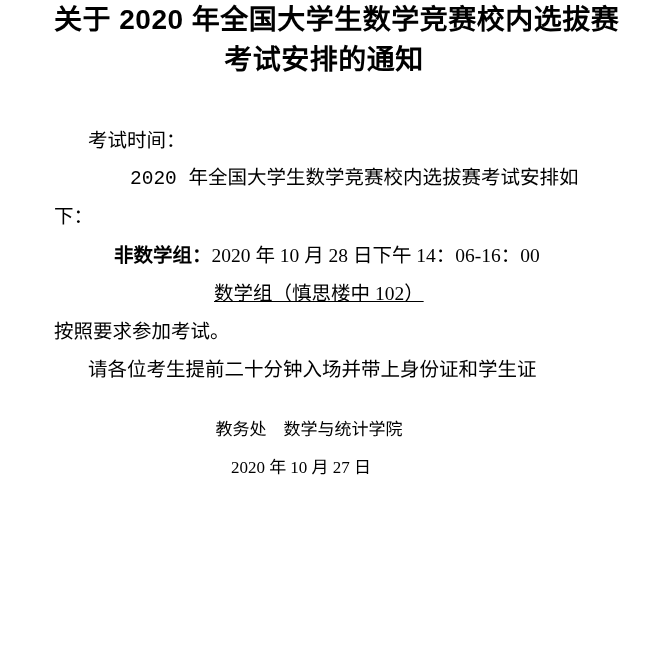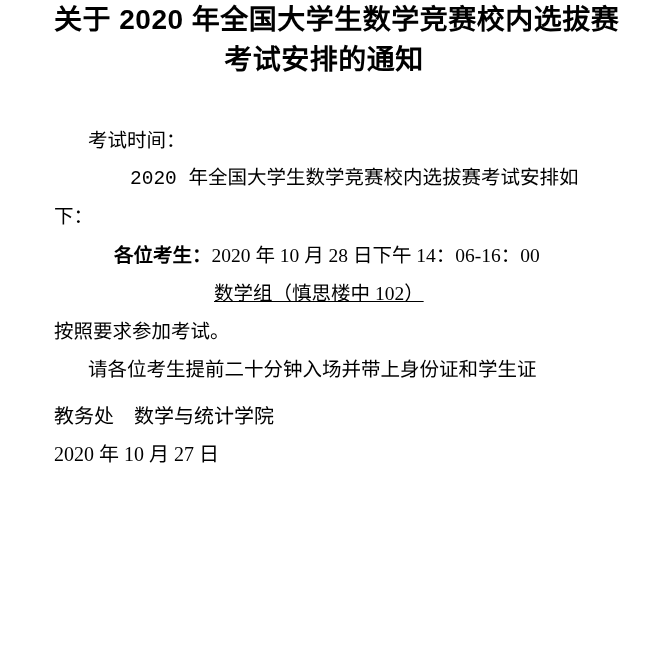--- a/index.html
+++ b/index.html
@@ -46,23 +46,23 @@
   }
   .indent-1 { padding-left: 34px; }
   .indent-2 { padding-left: 76px; font-family: Liberation Mono, monospace; }
   .indent-3 { padding-left: 60px; }
   .indent-4 { padding-left: 160px; text-decoration: underline; }
   .bold-label {
     font-family: "Liberation Sans", "DejaVu Sans", sans-serif;
     font-weight: bold;
   }
   .signature {
-    margin-top: 8px;
-    text-align: left;
-    font-size: 20px;
+    margin-top: 22px;
+    text-align: center;
+    font-size: 17px;
     line-height: 38px;
     padding-right: 30px;
   }
   .signature .sig-line {
     display: block;
     white-space: pre;
   }
   .sig-date {
     padding-right: 16px;
   }
@@ -77,21 +77,21 @@
     <span class="line">考试安排的通知</span>
   </div>
 
   <div class="body">
 
     <p class="para indent-1">考试时间：</p>
 
     <p class="para indent-2">2020 年全国大学生数学竞赛校内选拔赛考试安排如</p>
     <p class="para">下：</p>
 
-    <p class="para indent-3"><span class="bold-label">各位考生：</span><span>2020 年 10 月 28 日下午 14：06-16：00</span></p>
+    <p class="para indent-3"><span class="bold-label">非数学组：</span><span>2020 年 10 月 28 日下午 14：06-16：00</span></p>
 
 
     <p class="para indent-4">数学组（慎思楼中 102）</p>
 
     <p class="para">按照要求参加考试。</p>
     <p class="para indent-1">请各位考生提前二十分钟入场并带上身份证和学生证</p>
 
   </div>
 
   <div class="signature">

